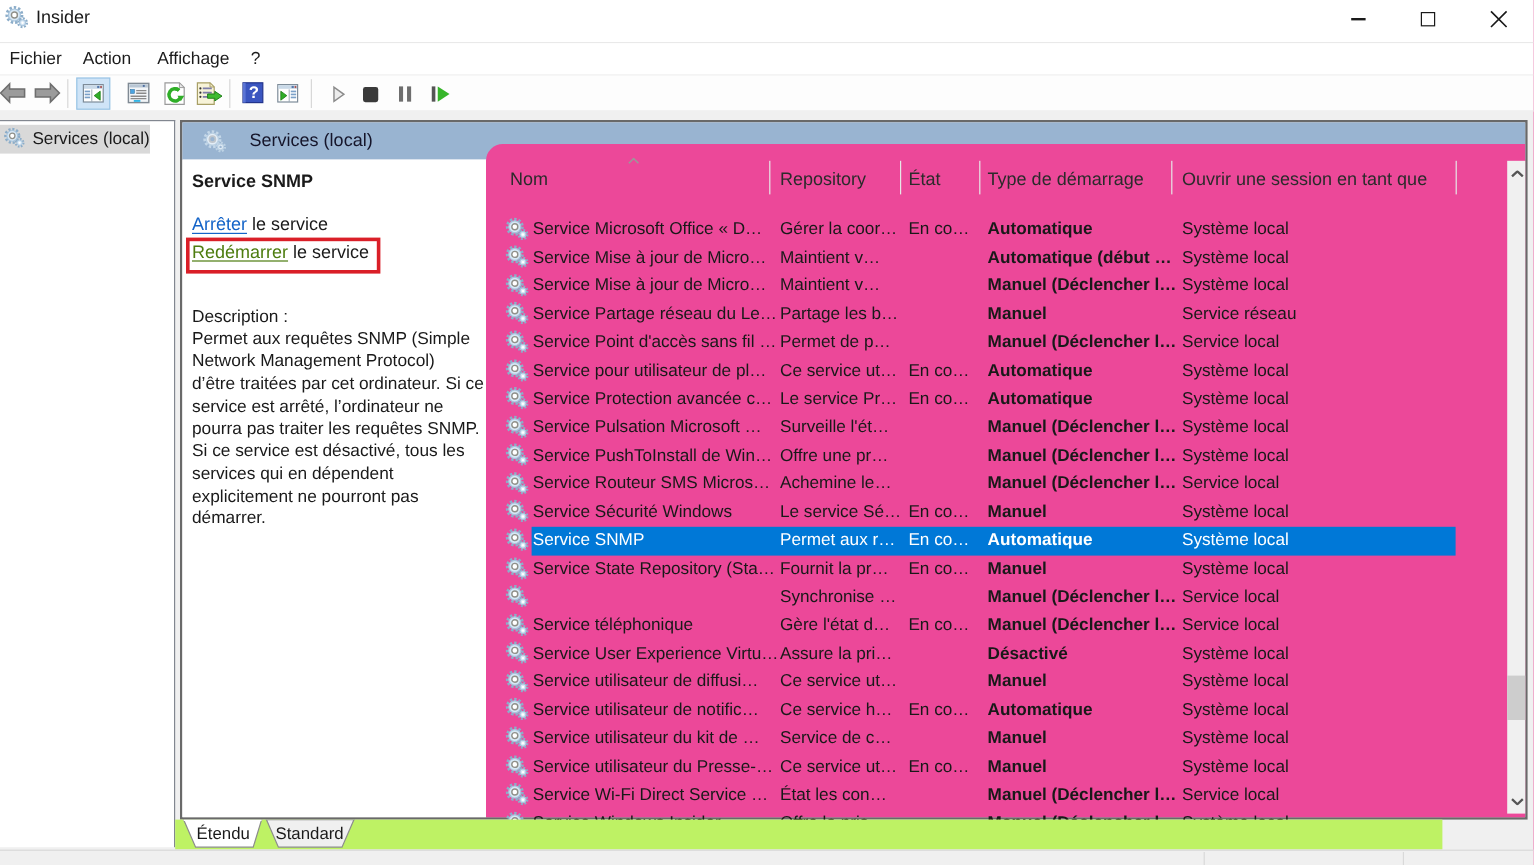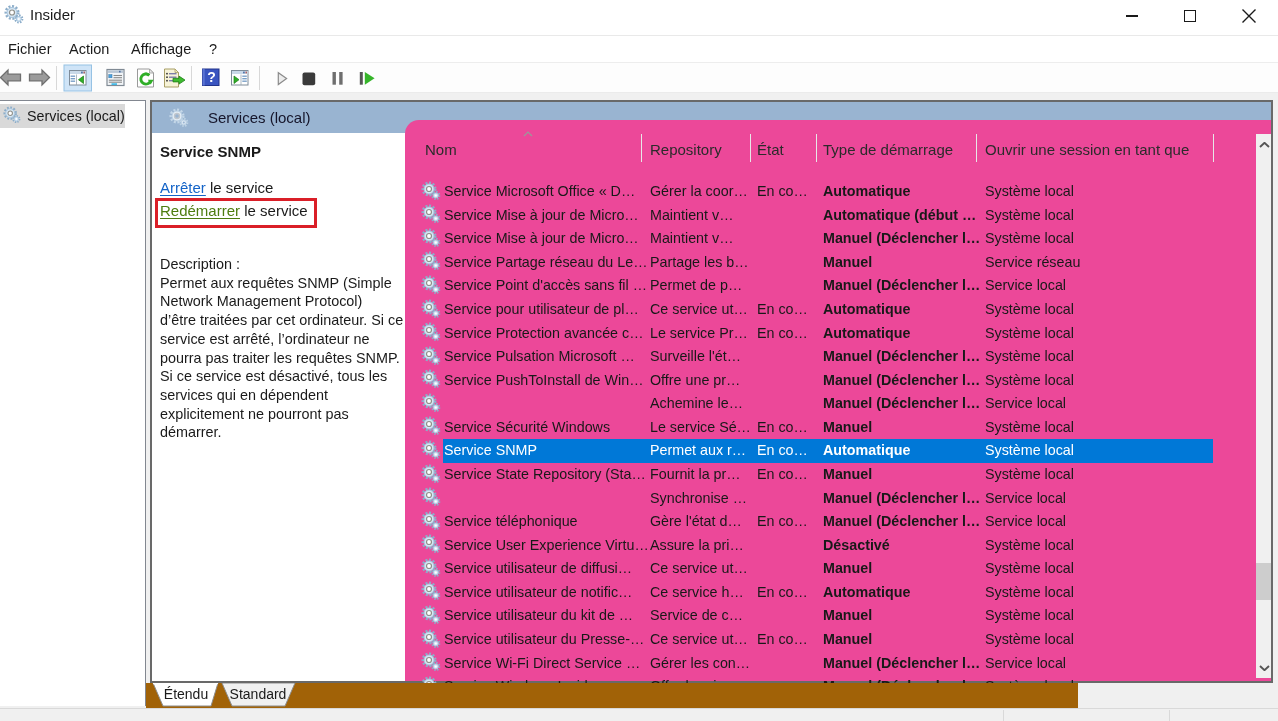--- a/index.html
+++ b/index.html
@@ -44,21 +44,21 @@
   .c-nom { left:39px; } .c-desc { left:245px; } .c-etat { left:352px; } .c-type { left:418px;font-weight:bold; } .c-sess { left:580px; }
   .gear16 { position:absolute; left:15.5px; top:0.5px; width:20px; height:20px; }
   .selbar { position:absolute; left:38px; top:0; width:770px; height:23.57px; background:#0078d7; }
   .row.sel .cell { color:#fff; z-index:2; }
 
   
   #vscroll { position:absolute; left:850.5px; top:14px; width:15.5px; height:544px; background:#f0f0f0; }
   #vthumb { position:absolute; left:0; top:429px; width:15.5px; height:37px; background:#cdcdcd; }
 
   
-  #tabbar { left:146px; top:683px; width:932px; height:25px; background:#a16207; }
+  #tabbar { left:146px; top:683px; width:1056px; height:25px; background:#bef264; }
   #statusbar { left:0; top:708px; width:1278px; height:13px; background:#f0f0f0; border-top:1px solid #d9d9d9; }
   .ssep { position:absolute; top:1px; width:1px; height:12px; background:#d9d9d9; }
 </style>
 </head>
 <body>
 <div id="win">
 
   <div class="abs" id="titlebar">
     <svg class="abs" style="left:4px;top:4px" width="20" height="21" viewBox="0 0 20 20">
         <use href="#gearsym"></use>
@@ -288,20 +288,21 @@
             </svg>
             <span class="cell c-nom">Service PushToInstall de Win…</span>
             <span class="cell c-desc">Offre une pr…</span>
             <span class="cell c-type">Manuel (Déclencher l…</span>
             <span class="cell c-sess">Système local</span>
           </div>
           <div class="row" style="top:257.33px">
             <svg class="gear16" viewBox="0 0 20 20">
               <use href="#gearsym"></use>
             </svg>
+            <span class="cell c-nom">Service Routeur SMS Micros…</span>
             <span class="cell c-desc">Achemine le…</span>
             <span class="cell c-type">Manuel (Déclencher l…</span>
             <span class="cell c-sess">Service local</span>
           </div>
           <div class="row" style="top:280.90px">
             <svg class="gear16" viewBox="0 0 20 20">
               <use href="#gearsym"></use>
             </svg>
             <span class="cell c-nom">Service Sécurité Windows</span>
             <span class="cell c-desc">Le service Sé…</span>
@@ -393,21 +394,21 @@
             <span class="cell c-desc">Ce service ut…</span>
             <span class="cell c-etat">En co…</span>
             <span class="cell c-type">Manuel</span>
             <span class="cell c-sess">Système local</span>
           </div>
           <div class="row" style="top:516.60px">
             <svg class="gear16" viewBox="0 0 20 20">
               <use href="#gearsym"></use>
             </svg>
             <span class="cell c-nom">Service Wi-Fi Direct Service …</span>
-            <span class="cell c-desc">Gérer les con…</span>
+            <span class="cell c-desc">État les con…</span>
             <span class="cell c-type">Manuel (Déclencher l…</span>
             <span class="cell c-sess">Service local</span>
           </div>
           <div class="row" style="top:540.17px">
             <svg class="gear16" viewBox="0 0 20 20">
               <use href="#gearsym"></use>
             </svg>
             <span class="cell c-nom">Service Windows Insider</span>
             <span class="cell c-desc">Offre la pris…</span>
             <span class="cell c-type">Manuel (Déclencher l…</span>

